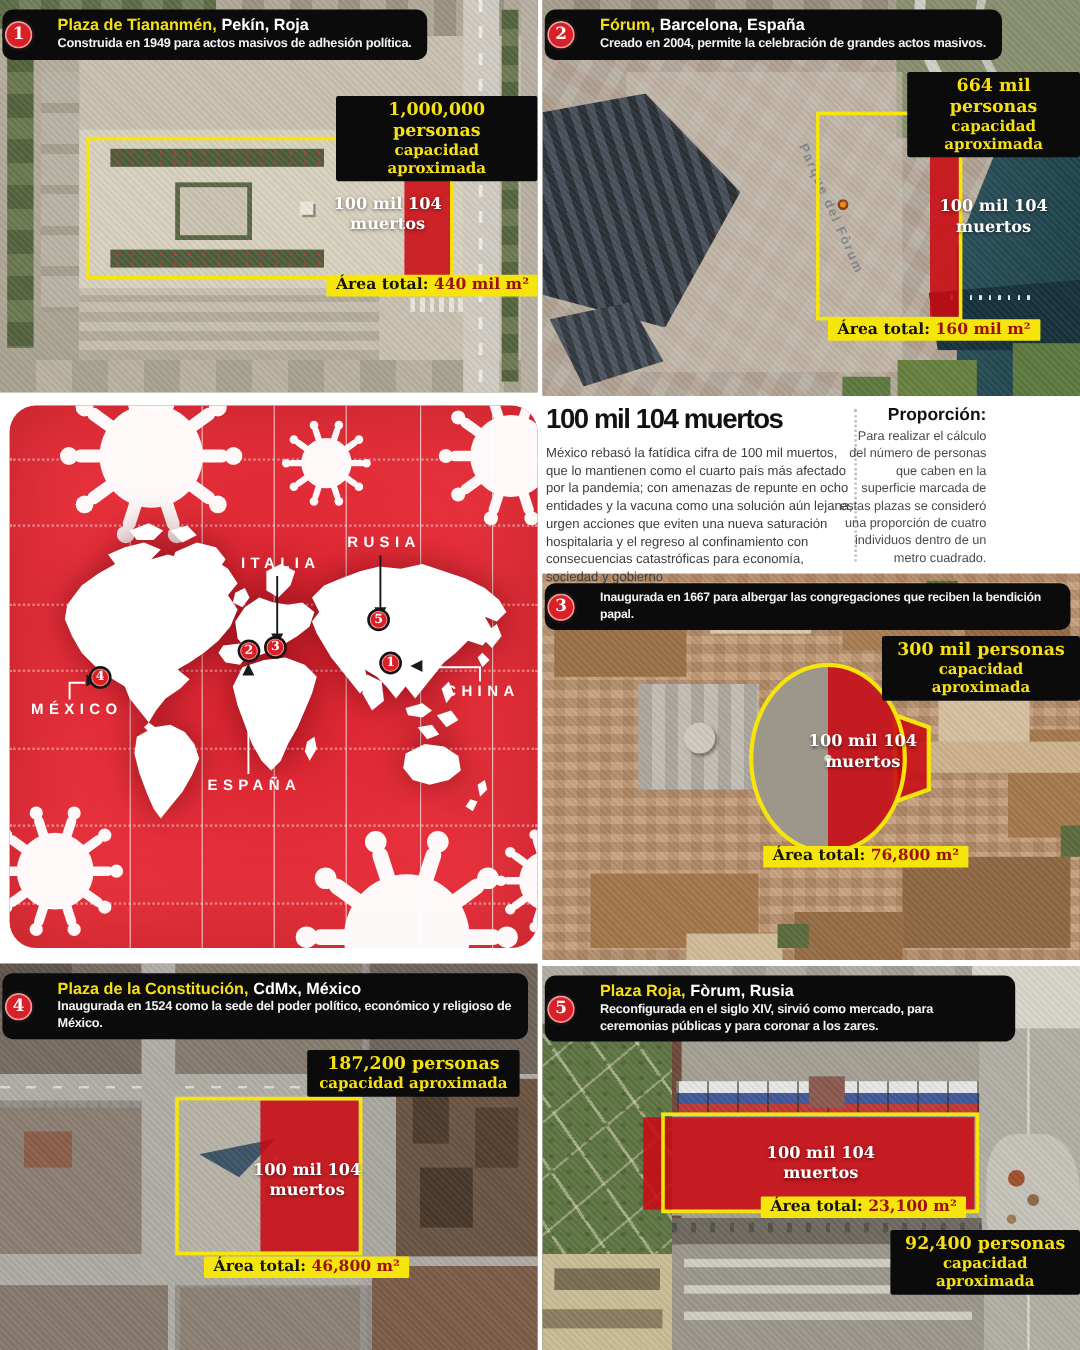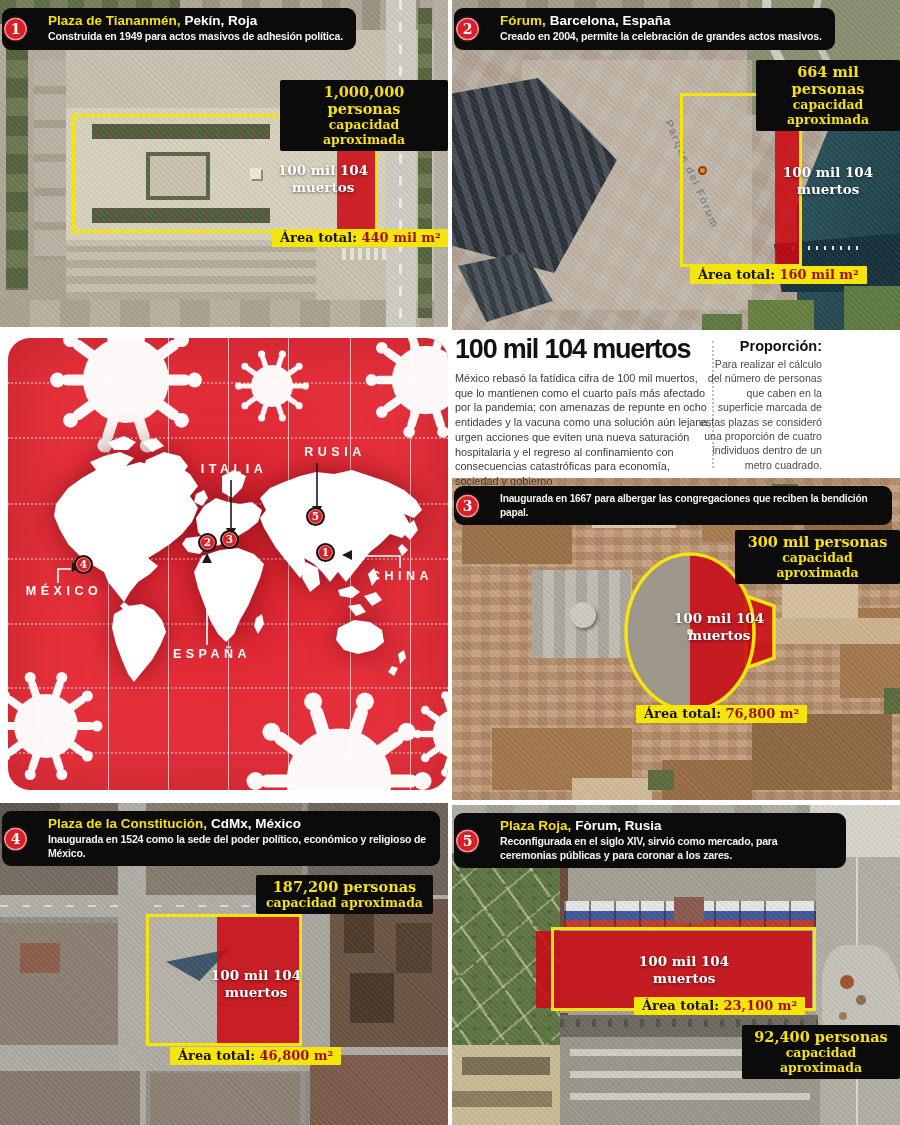--- a/index.html
+++ b/index.html
@@ -51,21 +51,21 @@
   .virus{position:absolute;z-index:3;opacity:.97}
   .continents{position:absolute;left:0;top:0;z-index:4;filter:drop-shadow(0 0 14px rgba(90,0,8,.55))}
   .mark{position:absolute;width:19px;height:19px;border-radius:50%;background:#d92027;border:2px solid #141414;
     box-shadow:inset 0 0 0 1px rgba(255,255,255,.5);color:#fff;font-family:"DejaVu Serif",serif;font-weight:bold;
     font-size:10.5px;text-align:center;line-height:14px;z-index:7}
   .clabel{position:absolute;transform:translateX(-50%);color:#fff;font-size:12.5px;font-weight:600;
     letter-spacing:4.5px;white-space:nowrap;z-index:6}
 
   
   .lead{position:absolute;left:455px;top:334px;width:258px;z-index:5}
-  .lead h1{margin:0;font-size:27px;line-height:30px;letter-spacing:-1.2px;color:#121212;font-weight:bold}
+  .lead h1{margin:0;font-size:23px;line-height:30px;letter-spacing:-1.2px;color:#121212;font-weight:bold}
   .lead p{margin:7px 0 0;font-size:10.9px;line-height:14.7px;color:#3c3c3c}
   .dots-sep{position:absolute;left:712px;top:341px;height:127px;width:0;border-left:2px dotted #bdbdbd;z-index:5}
   .prop{position:absolute;left:700px;top:338px;width:122px;text-align:right;z-index:5}
   .prop h2{margin:0;font-size:14.5px;color:#111;font-weight:bold}
   .prop p{margin:3px 0 0;font-size:10.6px;line-height:14.4px;color:#4a4a4a}
   .prop-fig{position:absolute;left:821px;top:341px;width:79px;height:128px;z-index:5}
   .one-m{position:absolute;right:-2px;top:86px;color:#ce2028;font-family:"DejaVu Serif",serif;font-weight:bold;font-size:12.5px}
 
   .plabel{position:absolute;color:#7c838b;font-size:11px;font-weight:bold;letter-spacing:1.5px;
     transform-origin:0 0;transform:rotate(66deg);z-index:14;opacity:.9}
@@ -296,21 +296,21 @@
 
     <div class="mark" style="left:66px;top:217px">4</div>
     <div class="mark" style="left:190px;top:195px">2</div>
     <div class="mark" style="left:212px;top:192px">3</div>
     <div class="mark" style="left:298px;top:169px">5</div>
     <div class="mark" style="left:308px;top:205px">1</div>
 
     <div class="clabel" style="left:56px;top:246px">MÉXICO</div>
     <div class="clabel" style="left:204px;top:309px">ESPAÑA</div>
     <div class="clabel" style="left:226px;top:124px">ITALIA</div>
-    <div class="clabel" style="left:327px;top:107px">RUSIA</div>
+    <div class="clabel" style="left:312px;top:107px">RUSIA</div>
     <div class="clabel" style="left:394px;top:231px">CHINA</div>
   </section>
 
   <section class="lead">
     <h1>100 mil 104 muertos</h1>
     <p>México rebasó la fatídica cifra de 100 mil muertos, que lo mantienen como el cuarto país más afectado por la pandemia; con amenazas de repunte en ocho entidades y la vacuna como una solución aún lejana, urgen acciones que eviten una nueva saturación hospitalaria y el regreso al confinamiento con consecuencias catastróficas para economía, sociedad y gobierno</p>
   </section>
   <div class="dots-sep"></div>
   <aside class="prop">
     <h2>Proporción:</h2>

